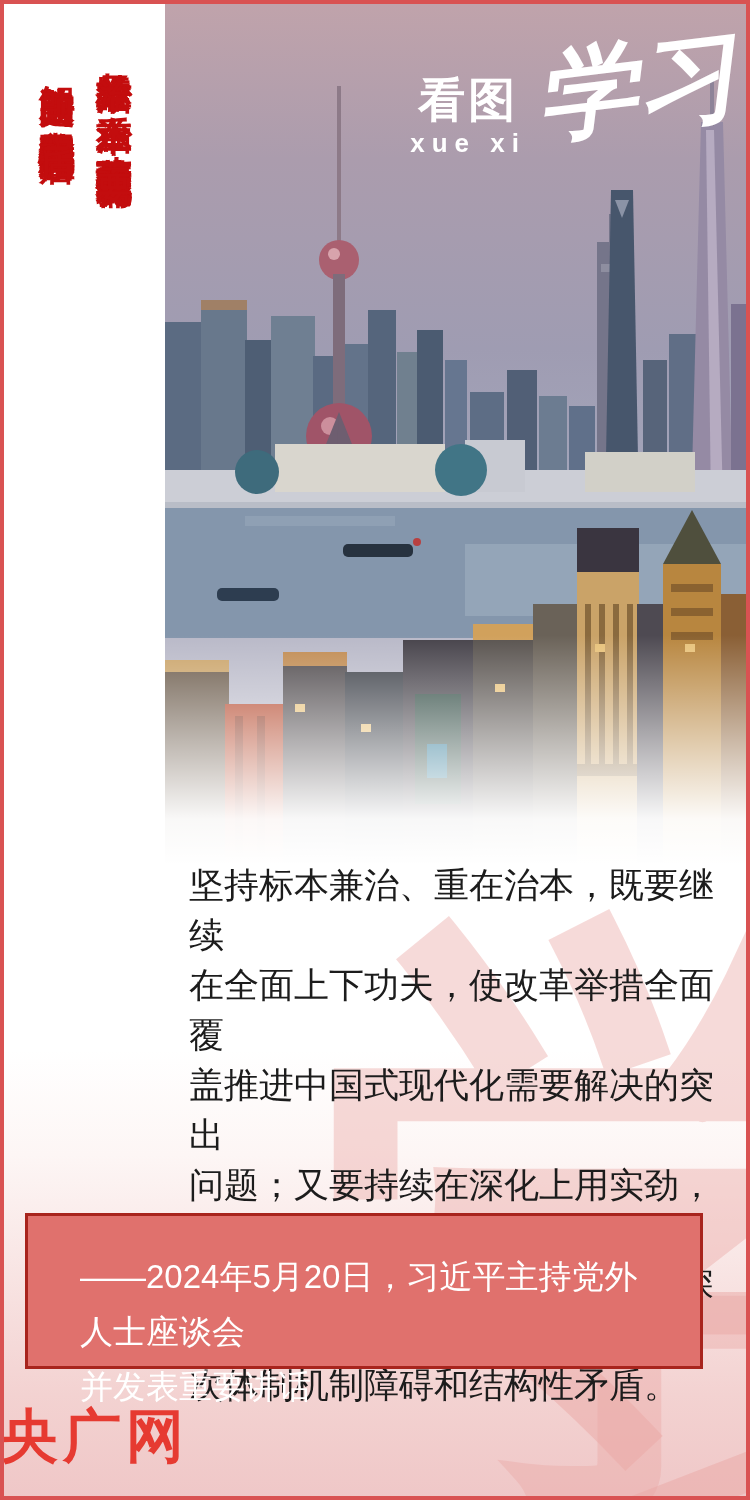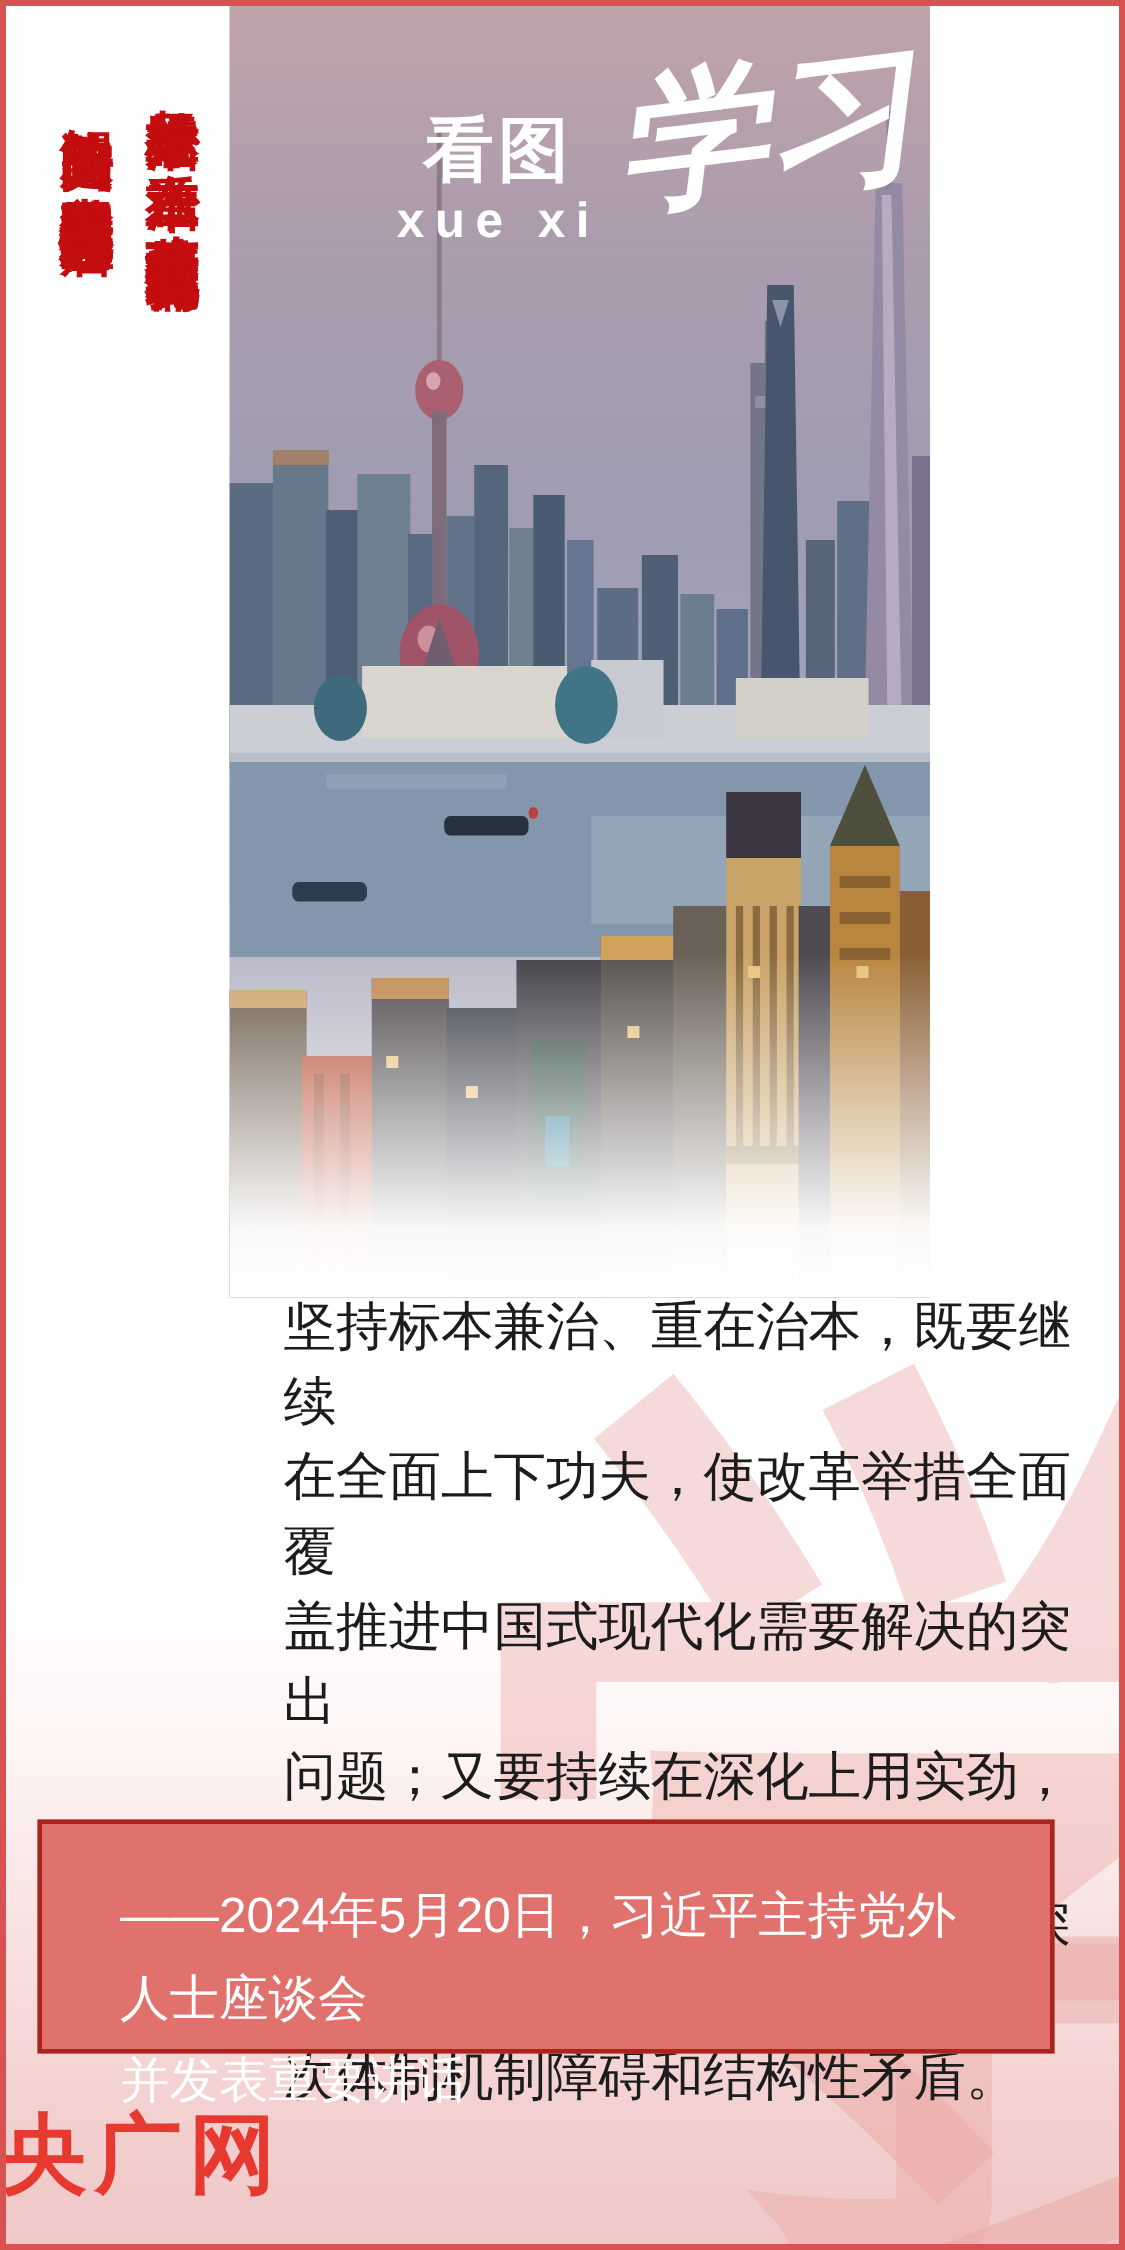--- a/index.html
+++ b/index.html
@@ -20,31 +20,31 @@
   .wm2{font-size:460px;line-height:1;right:-120px;top:1240px;opacity:.5;}
 
   
   .v-col{position:absolute;writing-mode:vertical-rl;text-orientation:upright;
     font-family:"DejaVu Serif","Liberation Serif",serif;font-weight:700;
     font-size:36px;letter-spacing:1px;color:#c30d0e;z-index:5;}
   .v-col.first{left:90px;top:44px;}
   .v-col.second{left:33px;top:57px;}
 
   
-  .photo{position:absolute;left:153px;top:4px;width:467px;height:861px;z-index:4;
+  .photo{position:absolute;left:165px;top:4px;width:581px;height:861px;z-index:4;
     background:linear-gradient(180deg,#c0a3ab 0%,#ab9cad 18%,#9f9cb2 40%,#a3a5ba 55%,#b4b4c4 63%,#b9b9c8 70%);text-align:center;}
   .photo svg{position:absolute;left:0;top:0;width:100%;height:100%;}
   .photo .fade{position:absolute;left:0;bottom:0;width:100%;height:230px;z-index:6;
     background:linear-gradient(180deg,rgba(255,255,255,0) 0%,rgba(255,255,255,.55) 45%,rgba(255,255,255,.96) 80%,#ffffff 100%);}
 
   
   .logo{position:absolute;right:10px;top:34px;z-index:7;display:flex;align-items:flex-start;color:#fff;}
   .logo-block{display:flex;flex-direction:column;align-items:center;margin-top:36px;}
   .logo-kantu{font-size:47px;font-weight:700;letter-spacing:3px;line-height:1.1;}
-  .logo-pinyin{font-size:33px;font-weight:700;letter-spacing:7px;margin-top:2px;}
+  .logo-pinyin{font-size:26px;font-weight:700;letter-spacing:7px;margin-top:2px;}
   .logo-xuexi{font-family:"DejaVu Serif","Liberation Serif",serif;font-style:italic;font-weight:700;
     font-size:100px;line-height:.95;transform:rotate(-7deg);margin-left:10px;}
 
   
   .quote-body{position:absolute;left:189px;top:860px;width:545px;z-index:5;
     font-family:"DejaVu Serif","Liberation Serif",serif;font-weight:400;
     font-size:35px;line-height:50px;color:#1c1c1c;white-space:pre-line;}
 
   
   .attr-box{position:absolute;left:25px;top:1213px;width:678px;height:156px;z-index:5;

